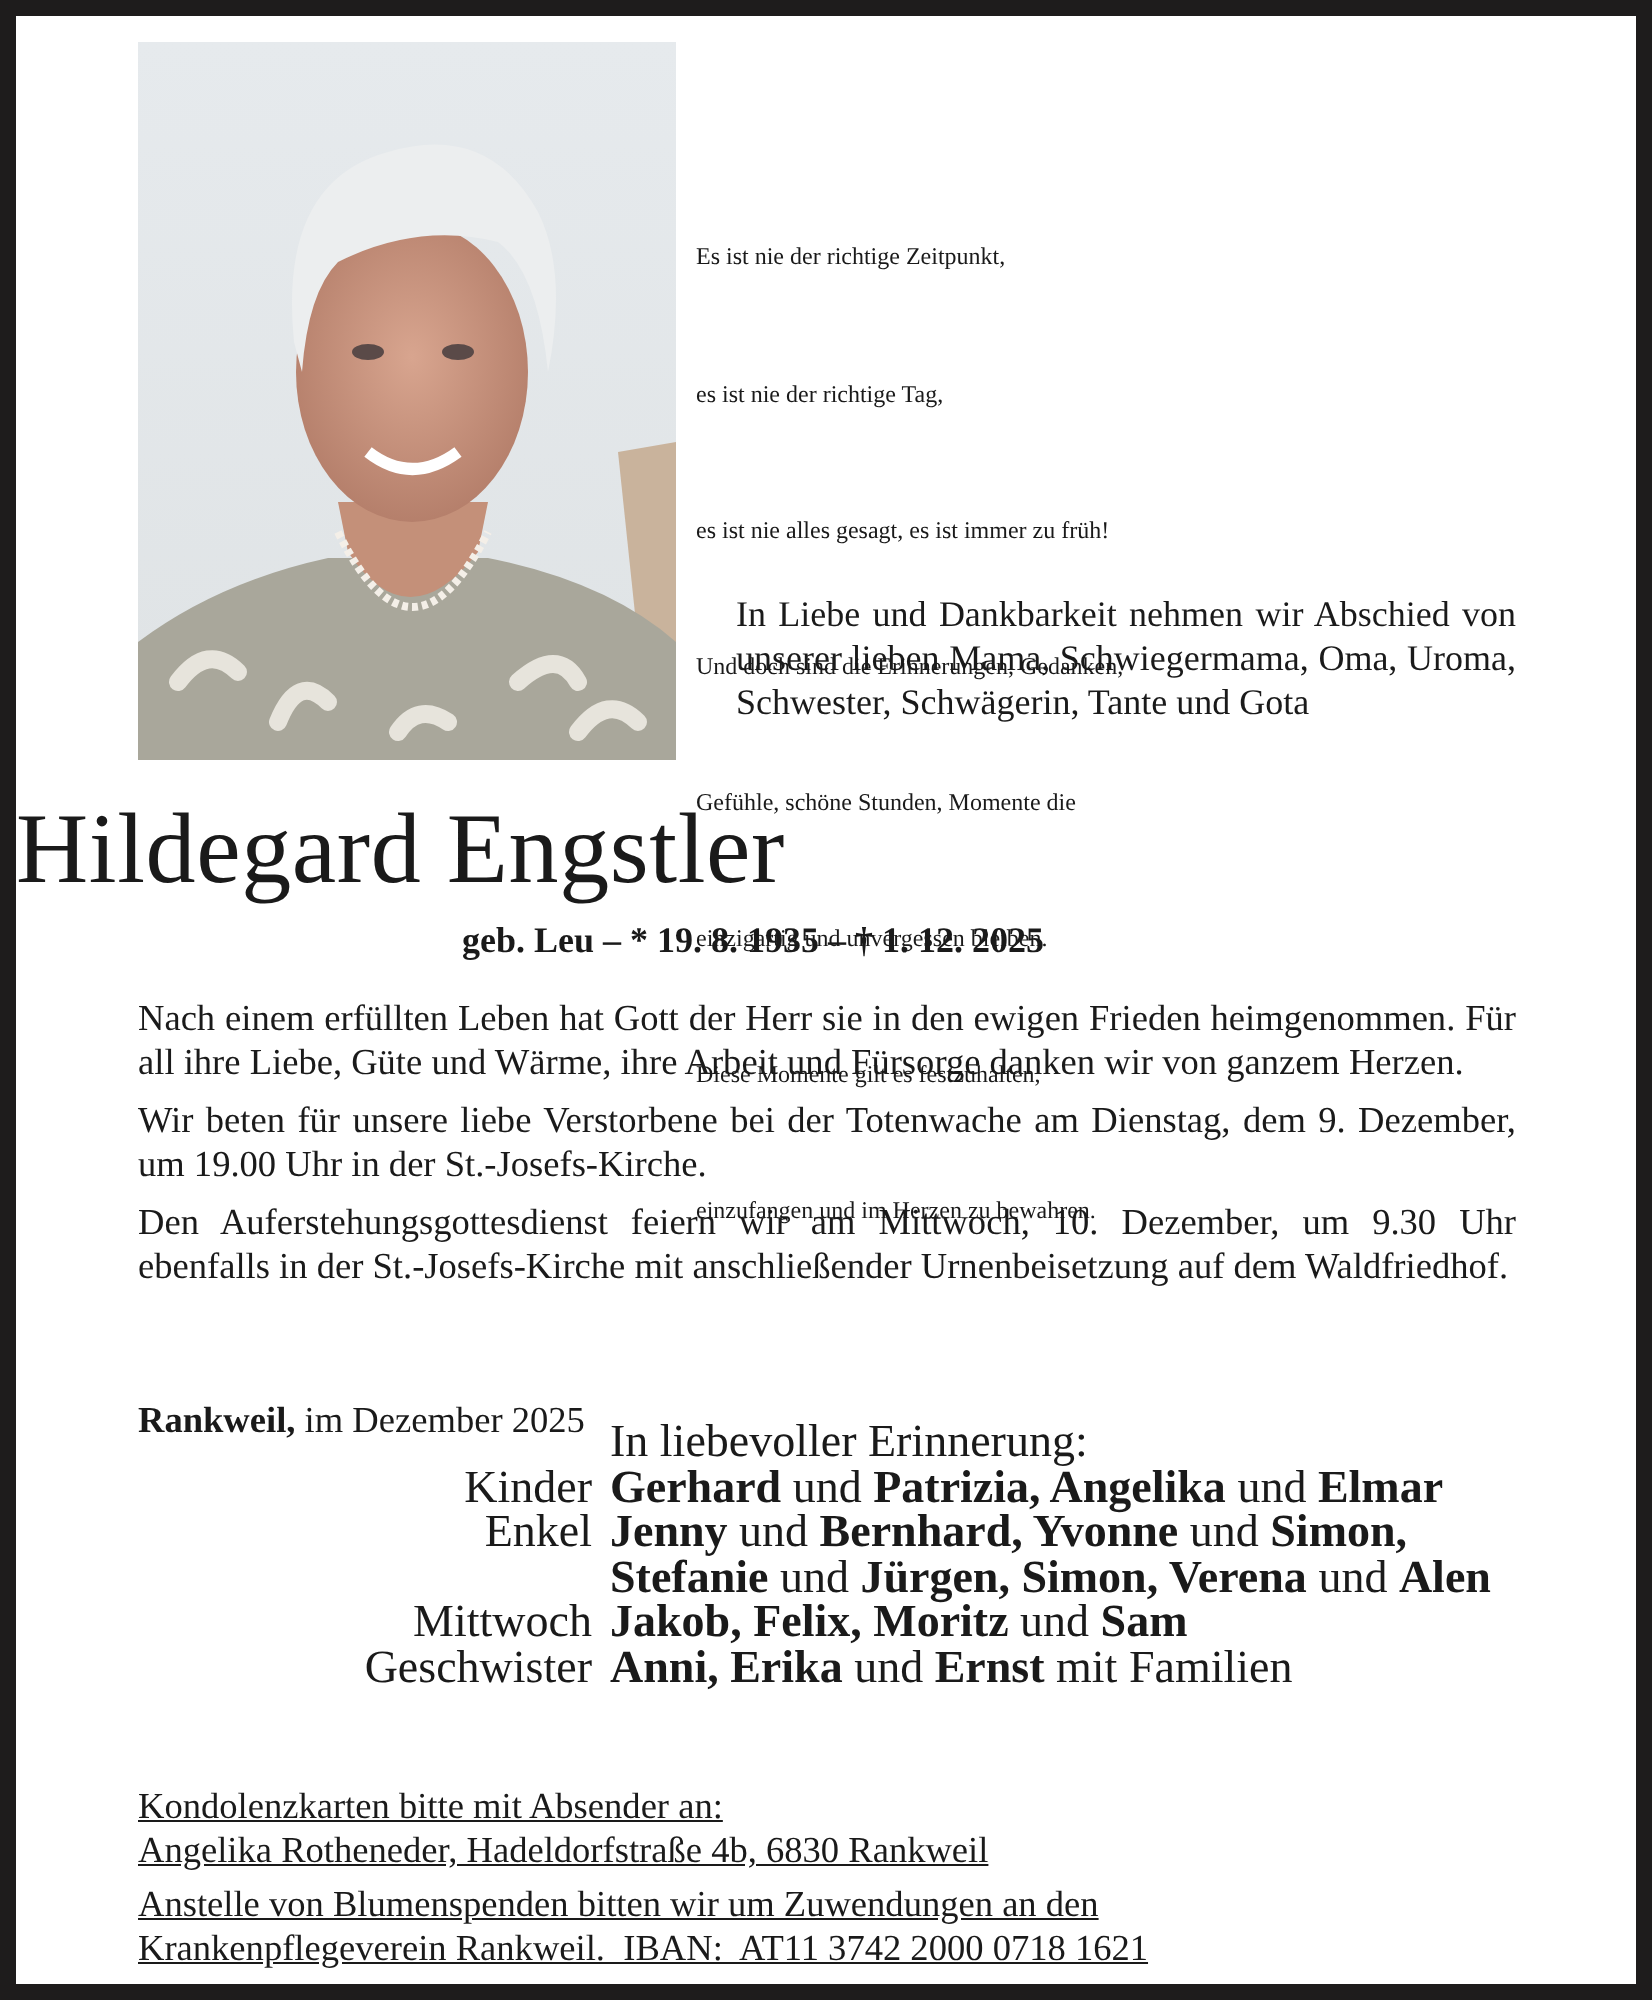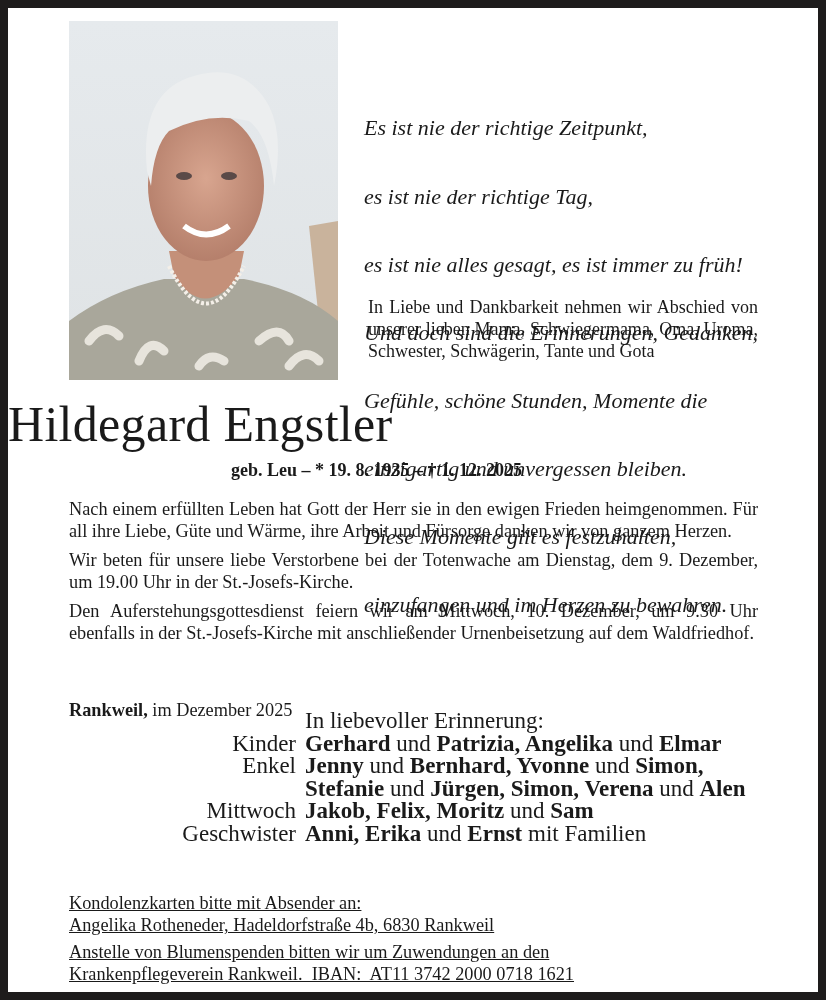--- a/index.html
+++ b/index.html
@@ -1,19 +1,19 @@
 <!DOCTYPE html>
 <html><head>
 <meta charset="utf-8">
 <style>
   html, body { margin:0; padding:0; }
   body { width:826px; height:1000px; background:#1e1c1c; font-family:"Liberation Serif","DejaVu Serif",serif; color:#1a1a1a; overflow:hidden; }
   .card { position:absolute; left:8px; top:8px; width:810px; height:984px; background:#fff; }
   .photo { position:absolute; left:61px; top:13px; width:269px; height:359px; overflow:hidden; background:#e9ecee; }
-  .poem { position:absolute; left:356px; top:64px; font-style:italic; font-size:22px; line-height:22.7px; white-space:pre; }
+  .poem { position:absolute; left:340px; top:64px; font-size:12px; line-height:22.7px; white-space:pre; }
   .intro { position:absolute; left:360px; top:288px; width:390px; font-size:18px; line-height:22.2px; text-align:justify; text-align-last:left; }
   .name { position:absolute; left:0; width:810px; top:388px; text-align:left; font-size:50px; line-height:56px; letter-spacing:0.3px; }
   .dates { position:absolute; left:0; width:737px; top:452px; text-align:center; font-size:18px; font-weight:bold; }
   .body { position:absolute; left:61px; top:490px; width:689px; font-size:18.3px; line-height:22.4px; text-align:justify; }
   .body p { margin:0 0 6px 0; }
   .place { position:absolute; left:61px; top:692px; font-size:18.3px; }
   .place b { font-weight:bold; }
   .family { position:absolute; left:61px; top:702px; width:700px; font-size:23px; line-height:22.5px; }
   .frow { display:flex; }
   .frow .lab { width:227px; text-align:right; padding-right:9px; flex:none; }

